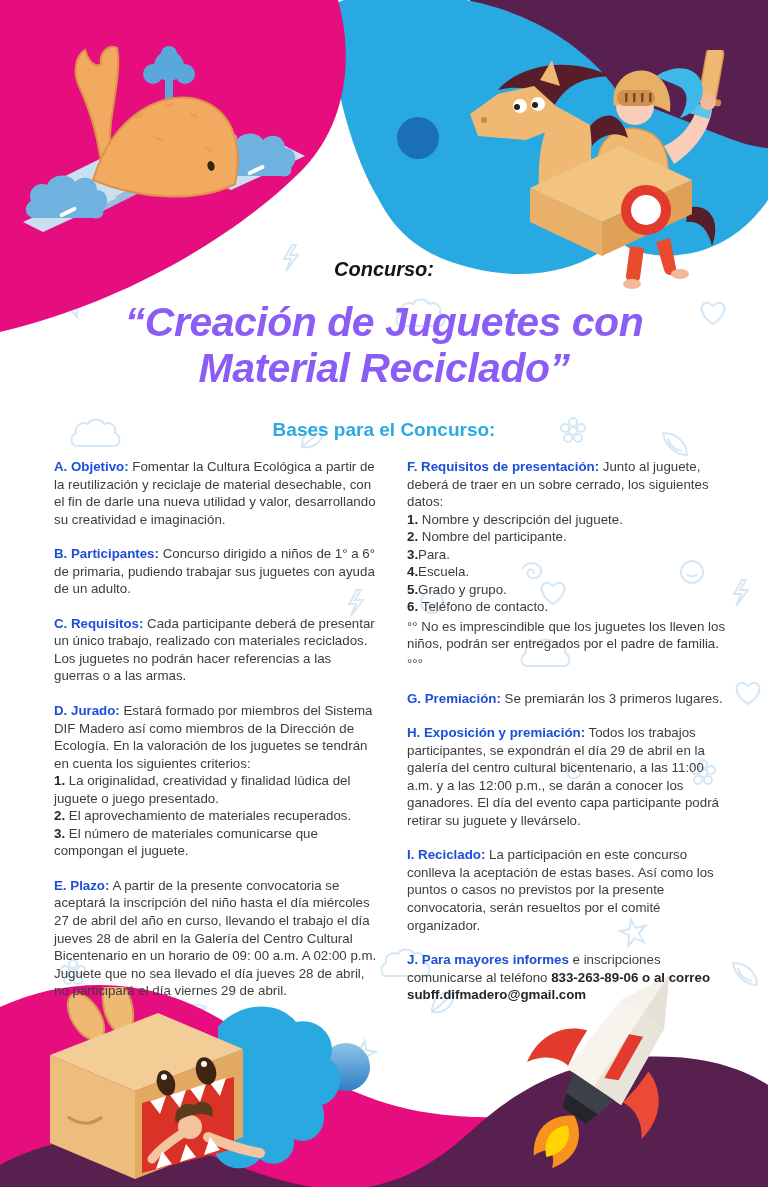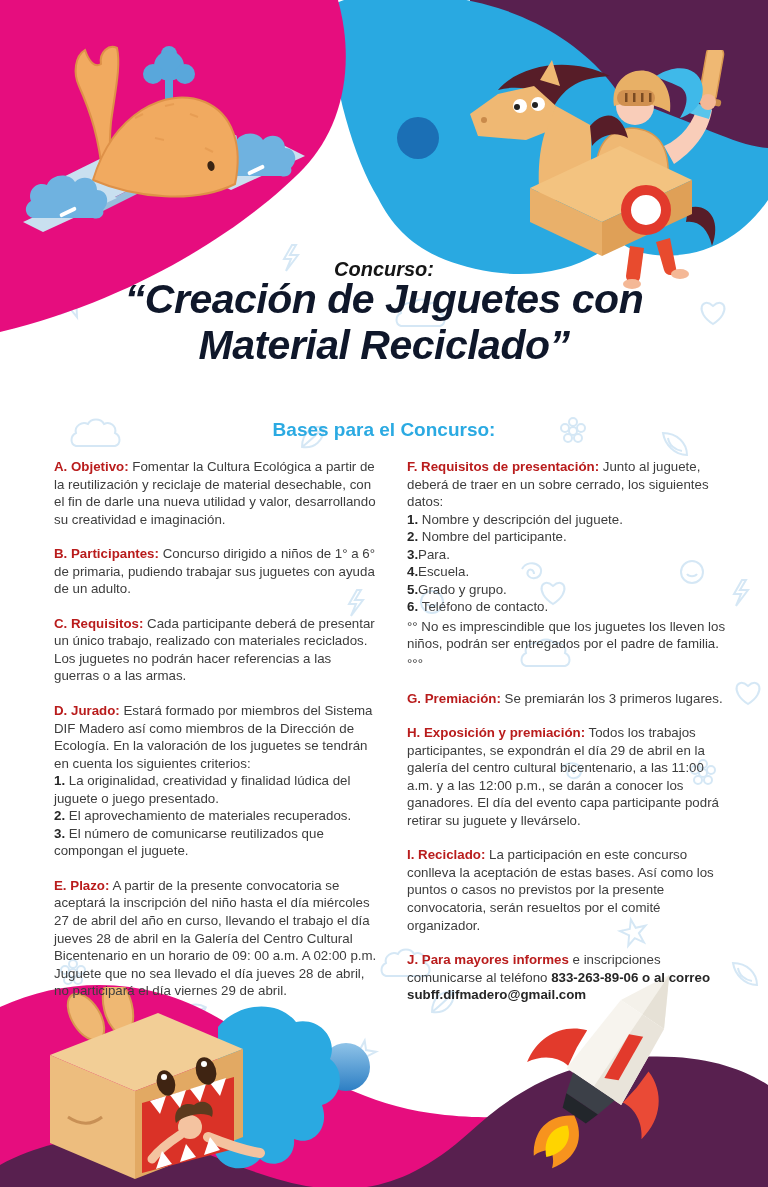--- a/index.html
+++ b/index.html
@@ -3,31 +3,31 @@
 <meta charset="utf-8">
 <style>
   html,body{margin:0;padding:0;background:#e9e9e9}
   .poster{position:relative;width:768px;height:1187px;background:#ffffff;overflow:hidden;
           font-family:"Liberation Sans",sans-serif;margin:0 auto}
   svg{display:block}
   .layer{position:absolute;left:0;top:0;pointer-events:none}
 
   .kicker{position:absolute;top:258px;left:0;width:100%;text-align:center;
           font-size:20px;font-weight:bold;font-style:italic;color:#151515;z-index:6}
-  .title{position:absolute;top:276px;left:0;width:100%;text-align:center;
+  .title{position:absolute;top:299px;left:0;width:100%;text-align:center;
          font-size:41px;line-height:1.13;font-weight:bold;font-style:italic;
-         color:#0f172a;z-index:6;letter-spacing:-0.5px}
+         color:#8b5cf6;z-index:6;letter-spacing:-0.5px}
   .subtitle{position:absolute;top:419px;left:0;width:100%;text-align:center;
             font-size:19px;font-weight:bold;color:#2BAAE2;z-index:6}
 
   .columns{position:absolute;top:458px;left:54px;width:678px;display:flex;gap:28px;z-index:6}
   .col{width:325px}
   .sec{margin:0 0 17px 0}
   .body,.li,.note{font-size:13.3px;line-height:1.32;color:#3D3D3D;margin:0}
-  .hd{color:#b91c1c;font-weight:bold}
+  .hd{color:#1d4ed8;font-weight:bold}
   .li b{color:#262626}
   b.dark{color:#262626}
   .note{margin-top:2px}
 </style>
 </head>
 <body>
 
 <div class="poster">
 
   <svg class="layer" width="768" height="1187" style="z-index:0" stroke="#C7E0F2" fill="none" stroke-width="2" opacity="0.75">
@@ -249,21 +249,21 @@
       </div>
 
       <div class="sec">
         <p class="body"><b class="hd">C. Requisitos:</b> <span>Cada participante deberá de presentar un único trabajo, realizado con materiales reciclados. Los juguetes no podrán hacer referencias a las guerras o a las armas.</span></p>
       </div>
 
       <div class="sec">
         <p class="body"><b class="hd">D. Jurado:</b> <span>Estará formado por miembros del Sistema DIF Madero así como miembros de la Dirección de Ecología. En la valoración de los juguetes se tendrán en cuenta los siguientes criterios:</span></p>
         <div class="li"><b>1. </b><span>La originalidad, creatividad y finalidad lúdica del juguete o juego presentado.</span></div>
         <div class="li"><b>2. </b><span>El aprovechamiento de materiales recuperados.</span></div>
-        <div class="li"><b>3. </b><span>El número de comunicarse reutilizados que compongan el juguete.</span></div>
+        <div class="li"><b>3. </b><span>El número de materiales comunicarse que compongan el juguete.</span></div>
       </div>
 
       <div class="sec">
         <p class="body"><b class="hd">E. Plazo:</b> <span>A partir de la presente convocatoria se aceptará la inscripción del niño hasta el día miércoles 27 de abril del año en curso, llevando el trabajo el día jueves 28 de abril en la Galería del Centro Cultural Bicentenario en un horario de 09: 00 a.m. A 02:00 p.m. Juguete que no sea llevado el día jueves 28 de abril, no participará el día viernes 29 de abril.</span></p>
       </div>
     </div>
 
     <div class="col">
 
       <div class="sec">

